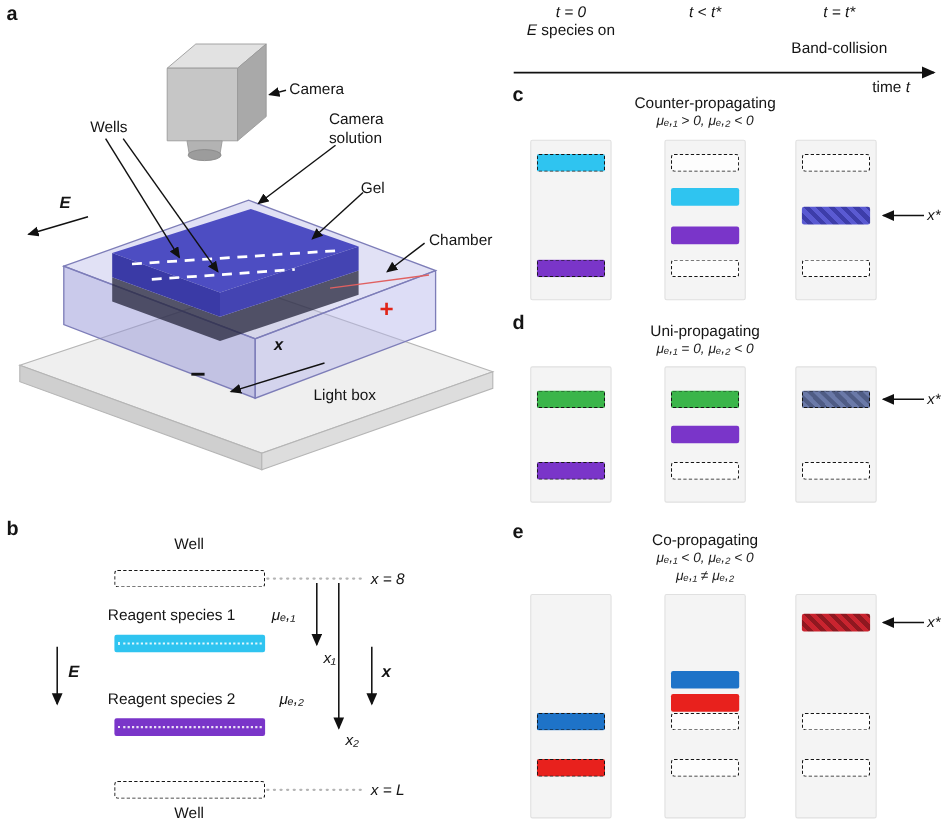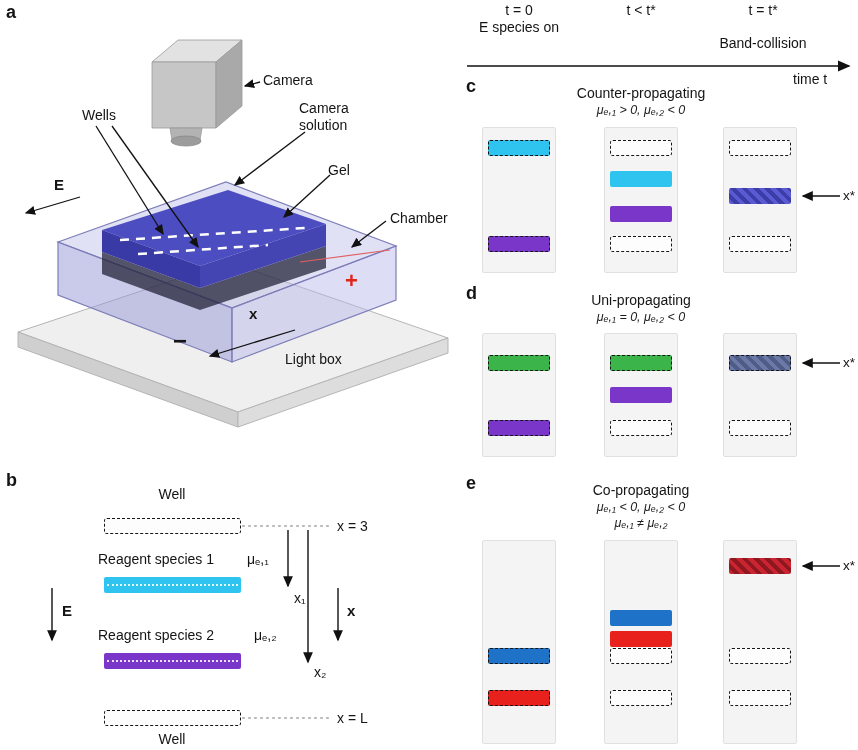--- a/index.html
+++ b/index.html
@@ -2,21 +2,21 @@
 <html style="--cyan: #2fc4f0; --purple: #7a35c9; --green: #3bb54a; --blue: #1e73c8; --red: #e8211d; --hatch-cp-a: #5a5ad2; --hatch-cp-b: #3d3daa; --hatch-gp-a: #6a79a8; --hatch-gp-b: #4f5c85; --hatch-br-a: #c9242f; --hatch-br-b: #8f1820; --strip-bg: #f4f4f4; --strip-border: #e0e0e0;"><head>
 <meta charset="utf-8">
 <style>
   *{margin:0;padding:0;box-sizing:border-box}
   html,body{background:#fff}
   body{width:858px;height:750px;position:relative;font-family:"Liberation Sans","DejaVu Sans",sans-serif;color:#141414}
   #fig{position:absolute;left:0;top:0;width:858px;height:750px;overflow:hidden;background:#fff}
   svg#art{position:absolute;left:0;top:0;z-index:1}
   .lbl{position:absolute;z-index:4;font-size:14px;line-height:1.22;white-space:nowrap}
   .panel-letter{font-weight:bold;font-size:18px}
-  .ital{}
+  .ital{font-style:italic}
   .bold{font-weight:bold}
   .ctr{transform:translateX(-50%);text-align:center}
   .wrap{white-space:normal}
   .sub{font-size:12.5px;font-style:italic;color:#1c1c1c}
   .strip{position:absolute;z-index:2;background:var(--strip-bg);border:1px solid var(--strip-border);border-radius:2px}
   .band{position:absolute;z-index:3;width:62px;height:16px;border-radius:2px}
   .dash{border:1.6px dashed #151515}
   .wellbox{position:absolute;z-index:3;width:62px;height:16px;background:#fdfdfd;border:1.6px dashed #151515;border-radius:3px}
   .bband{position:absolute;z-index:3;width:137px;height:16px;border-radius:2px}
   .bandline{position:absolute;left:3px;right:3px;top:7px;border-top:2px dotted rgba(255,255,255,0.85)}
@@ -102,21 +102,21 @@
   <div class="lbl" style="left:390px;top:210px">Chamber</div>
   <div class="lbl ital bold" style="left:54px;top:176px;font-size:15px">E</div>
   <div class="lbl bold" style="left:345px;top:268px;font-size:22px;color:#e02418">+</div>
   <div class="lbl ital bold" style="left:249px;top:305px;font-size:15px">x</div>
   <div class="lbl bold" style="left:173px;top:326px;font-size:24px">−</div>
   <div class="lbl" style="left:285px;top:351px">Light box</div>
 
   <div class="lbl panel-letter" style="left:6px;top:470px">b</div>
   <div class="lbl ctr" style="left:172px;top:486px">Well</div>
   <div class="wellbox" style="left:104px;top:518px;width:137px;height:16px"></div>
-  <div class="lbl ital" style="left:337px;top:518px">x = 3</div>
+  <div class="lbl ital" style="left:337px;top:518px">x = 8</div>
 
   <div class="lbl" style="left:98px;top:551px">Reagent species 1</div>
   <div class="lbl ital" style="left:247px;top:551px">μₑ,₁</div>
   <div class="bband" style="left:104px;top:577px;background:var(--cyan)">
       <div class="bandline"></div>
     </div>
   <div class="lbl ital" style="left:294px;top:590px">x₁</div>
   <div class="lbl ital bold" style="left:62px;top:602px;font-size:15px">E</div>
   <div class="lbl ital bold" style="left:347px;top:602px;font-size:15px">x</div>
 

